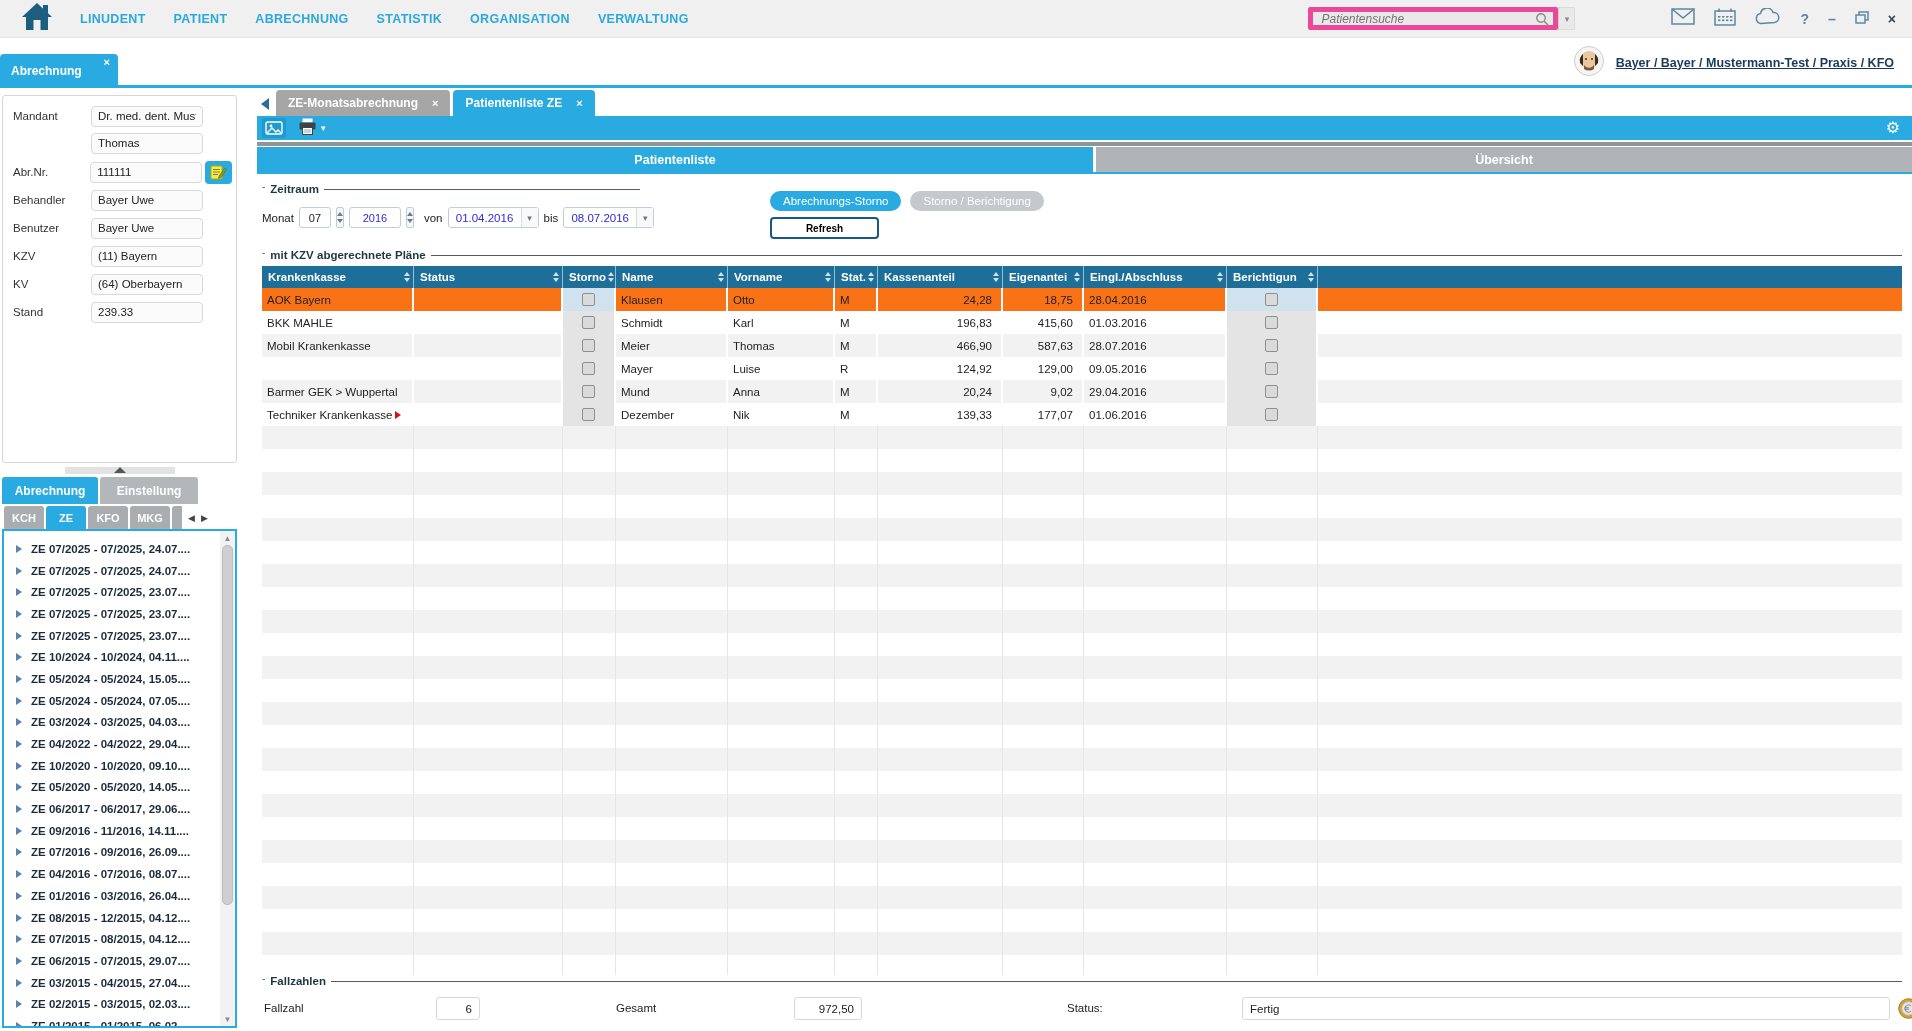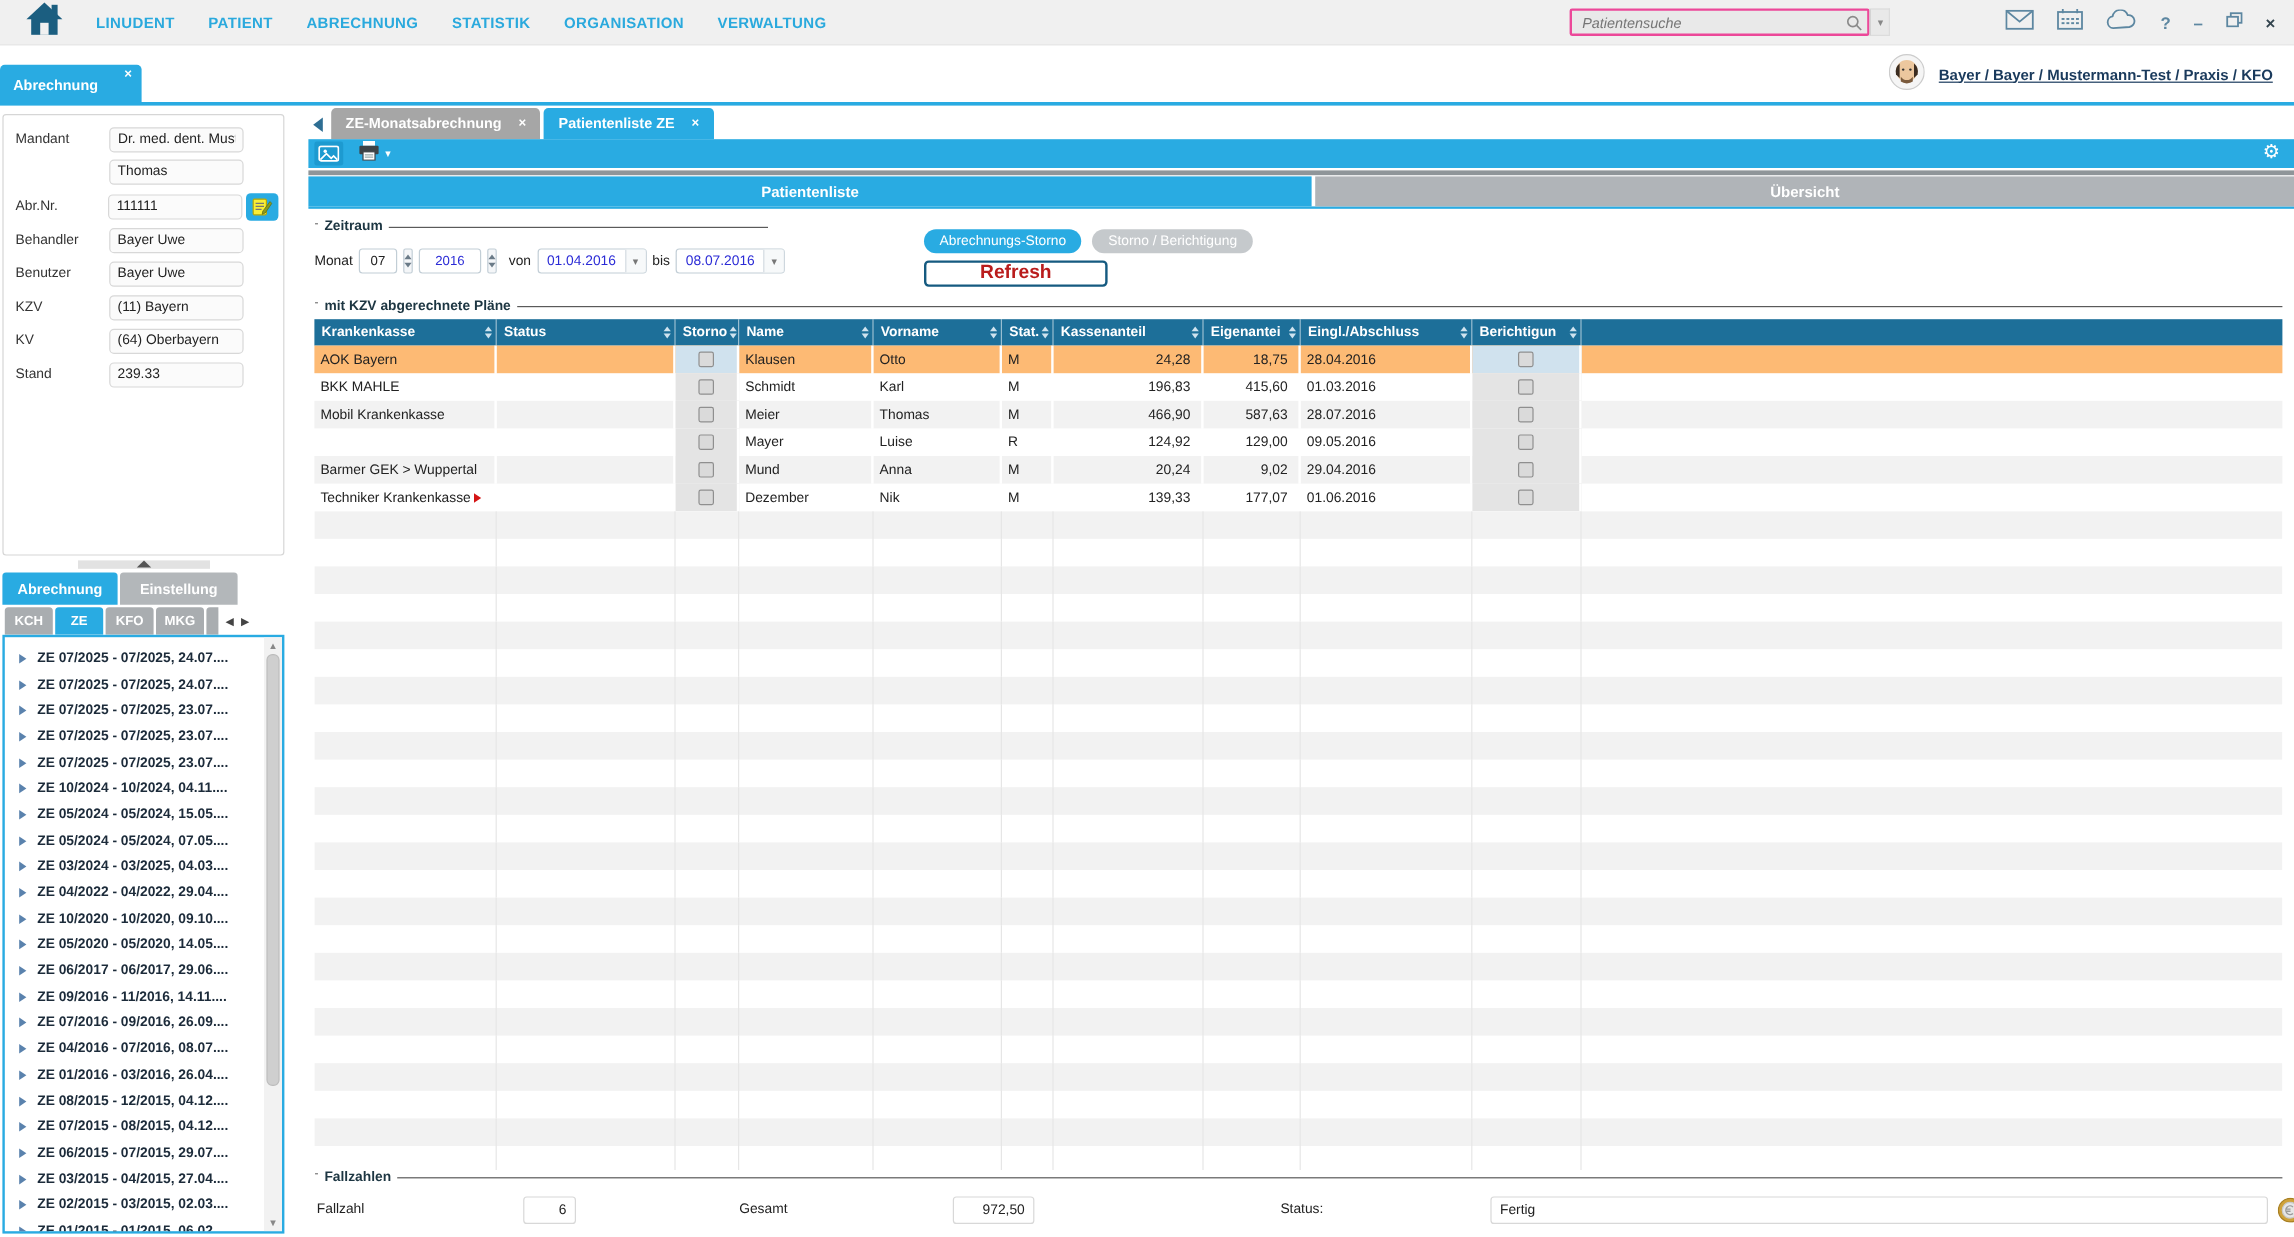--- a/index.html
+++ b/index.html
@@ -2,21 +2,21 @@
 <html><head>
 <meta charset="utf-8">
 <style>
   *{box-sizing:border-box;margin:0;padding:0}
   html,body{width:1912px;height:1031px;overflow:hidden;font-family:"Liberation Sans",sans-serif;background:#fff}
   
   .topbar{height:38px;background:#f0f0f0;border-bottom:1px solid #e3e3e3;display:flex;align-items:center}
   .home{width:74px;display:flex;align-items:center;justify-content:center;cursor:pointer}
   .menu{display:flex;gap:28px;margin-left:6px}
   .menu-item{color:#2aa9dd;font-weight:bold;font-size:12.5px;letter-spacing:.3px;cursor:pointer}
-  .search{margin-left:auto;width:250px;height:23px;background:#e9e9e9;border:2px solid #ec4899;border-radius:2px;display:flex;align-items:center;padding-left:8px}
+  .search{margin-left:auto;width:250px;height:23px;background:#e9e9e9;border:5px solid #ec4899;border-radius:2px;display:flex;align-items:center;padding-left:8px}
   .search input{flex:1;border:none;background:transparent;font-style:italic;color:#777;font-size:12px;outline:none;font-family:inherit;min-width:0}
   .search .mag{margin:0 4px;display:flex}
   .search-dd{width:17px;height:23px;border:1px solid #dcdcdc;border-left:1px solid #cfcfcf;background:#e9e9e9;color:#888;font-size:9px;display:flex;align-items:center;justify-content:center}
   .topicons{display:flex;align-items:center;gap:19px;margin:0 16px 0 96px;color:#5d87a1}
   .topicons .tchar{font-size:14px;font-weight:bold;color:#5d87a1}
   .topicons .wclose{color:#34454f}
   
   .userbar{height:50px;background:#fff;border-bottom:3px solid #29abe2;position:relative;display:flex}
   .wintab{position:absolute;left:0;bottom:0;height:31px;width:118px;background:#29abe2;color:#fff;border-radius:4px 4px 0 0;font-weight:bold;font-size:12px;cursor:pointer}
   .wintab .lbl{position:absolute;left:11px;bottom:7px}
@@ -89,38 +89,38 @@
   .spin .u{width:0;height:0;border-left:3px solid transparent;border-right:3px solid transparent;border-bottom:4px solid #6b7b88}
   .spin .d{width:0;height:0;border-left:3px solid transparent;border-right:3px solid transparent;border-top:4px solid #6b7b88}
   .datewrap{display:flex;align-items:center;border:1px solid #c2ced6;border-radius:3px;height:21px;background:#fff}
   .datewrap input{width:72px;border:none;outline:none;text-align:center;color:#2b2bd6;font-size:11.5px;font-family:inherit;background:transparent}
   .dd{width:17px;height:100%;border-left:1px solid #d5dde2;color:#777;font-size:9px;display:flex;align-items:center;justify-content:center;background:#f7f9fa;cursor:pointer}
   .actions{margin-left:130px;display:flex;flex-direction:column;gap:6px;margin-top:8px}
   .pills{display:flex;gap:9px}
   .pill{height:20px;padding:0 13px;border-radius:10px;color:#fff;font-size:11.5px;display:flex;align-items:center;border:none;cursor:pointer;font-family:inherit}
   .pill.primary{background:#29abe2}
   .pill.disabled{background:#c5c9cc}
-  .refresh{width:153px;height:22px;border:2px solid #155a80;border-radius:4px;background:#fff;color:#b91c1c;font-weight:bold;font-size:16px;display:flex;align-items:center;justify-content:center;cursor:pointer;font-family:inherit}
+  .refresh{width:109px;height:22px;border:2px solid #155a80;border-radius:4px;background:#fff;color:#000000;font-weight:bold;font-size:10px;display:flex;align-items:center;justify-content:center;cursor:pointer;font-family:inherit}
   .legend2{margin-top:10px}
   
   .thead{display:flex;height:22px;background:#1d6f99;margin-top:5px;flex:none}
   .hcell{display:flex;align-items:center;justify-content:space-between;padding:0 3px 0 6px;color:#fff;font-weight:bold;font-size:11.5px;border-right:1px solid rgba(255,255,255,.55);overflow:hidden;white-space:nowrap;cursor:pointer;flex:none}
   .sort{display:flex;flex-direction:column;gap:2px;margin-left:2px;flex:none}
   .sort .u{width:0;height:0;border-left:3.5px solid transparent;border-right:3.5px solid transparent;border-bottom:4px solid #cfe3ef}
   .sort .d{width:0;height:0;border-left:3.5px solid transparent;border-right:3.5px solid transparent;border-top:4px solid #cfe3ef}
   .c0{width:152px}.c1{width:149px}.c2{width:53px}.c3{width:112px}.c4{width:107px}.c5{width:43px}.c6{width:125px}.c7{width:81px}.c8{width:143px}.c9{width:91px}
   .fillc{flex:1;border-right:none !important}
   .trow{display:flex;height:23px;flex:none}
   .tcell{height:100%;display:flex;align-items:center;padding:0 5px;font-size:11.5px;color:#222;overflow:hidden;white-space:nowrap;flex:none}
   .trow.data .tcell{border-right:2px solid #fff}
   .trow.empty .tcell{border-right:1px solid #e6e6e6}
   .num{justify-content:flex-end;padding-right:9px}
   .chk-cell{background:#e4e4e4;justify-content:center}
   .trow.stripe{background:#f2f2f2}
-  .trow.selected{background:#fdba74}
+  .trow.selected{background:#f97316}
   .trow.selected .chk-cell{background:#d0e2ee}
   .checkbox{width:13px;height:13px;background:#dadada;border:1px solid #8f8f8f;border-radius:2px;cursor:pointer;flex:none}
   .red-flag{width:0;height:0;border-left:6px solid #d41414;border-top:4px solid transparent;border-bottom:4px solid transparent;margin-left:3px;flex:none}
   .tempty{flex:1;overflow:hidden;display:flex;flex-direction:column}
   
   .fallzahlen{flex:none;padding-bottom:6px}
   .fz-row{position:relative;height:26px;margin-top:9px;font-size:11.5px;color:#222}
   .fz-row .flabel{position:absolute;top:6px}
   .fz-input{position:absolute;top:1px;height:23px;border:1px solid #d8d8d8;border-radius:3px;font-size:11.5px;font-family:inherit;color:#222;padding:0 7px;background:#fff}
   .fz-l1{left:2px}.fz-i1{left:174px;width:44px;text-align:right}

